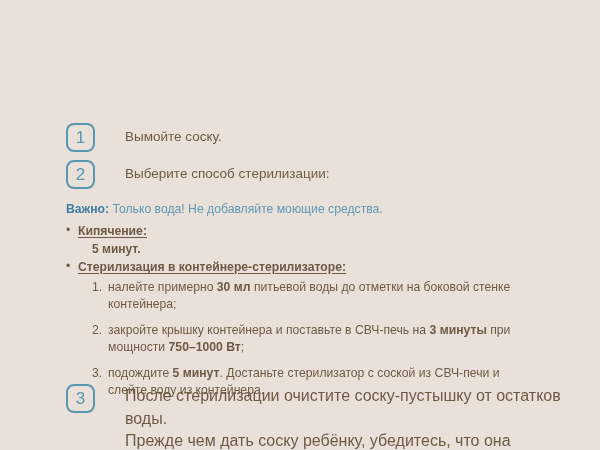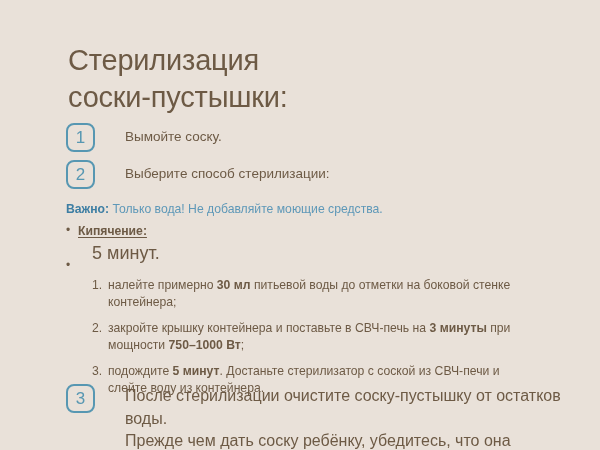--- a/index.html
+++ b/index.html
@@ -119,23 +119,24 @@
   .bullet-head {
     font-size: 12.2px;
     font-weight: bold;
     color: #6d5a45;
     text-decoration: underline;
     text-underline-offset: 2px;
   }
   .bullet-sub {
     margin-left: 26px;
     margin-top: 3px;
-    font-size: 18px;
+    font-size: 12px;
     color: #6d5a45;
     line-height: 1.4;
+    font-weight: bold;
   }
 
   
   .olist {
     margin: 5px 0 0 26px;
     padding: 0;
     list-style: none;
   }
   .olist li {
     display: flex;
@@ -155,22 +156,20 @@
     flex: 1 1 auto;
     max-width: 430px;
   }
   b, strong { font-weight: bold; }
 </style>
 </head>
 <body>
 
 <div class="page">
 
-  <div class="title">Стерилизация
-соски-пустышки:</div>
 
   <div class="step step-1">
     <div class="badge">1</div>
     <div class="step-text">Вымойте соску.</div>
   </div>
 
   <div class="step step-2">
     <div class="badge">2</div>
     <div class="step-text">Выберите способ стерилизации:</div>
   </div>
@@ -184,20 +183,21 @@
     <div class="bullet-line">
       <span class="bullet-dot">•</span>
       <span class="bullet-head">Кипячение:</span>
     </div>
     <div class="bullet-sub">5 минут.</div>
   </div>
 
   <div class="bullet-block b2">
     <div class="bullet-line">
       <span class="bullet-dot">•</span>
+      <span class="bullet-head">Стерилизация в контейнере-стерилизаторе:</span>
     </div>
     <ol class="olist" id="container-steps">
         <li>
           <span class="num">1.</span>
           <span class="txt"><span>налейте примерно </span><b>30 мл</b><span> питьевой воды до отметки на боковой стенке контейнера;</span></span>
         </li>
         <li>
           <span class="num">2.</span>
           <span class="txt"><span>закройте крышку контейнера и поставьте в СВЧ-печь на </span><b>3 минуты</b><span> при мощности </span><b>750–1000 Вт</b><span>;</span></span>
         </li>

